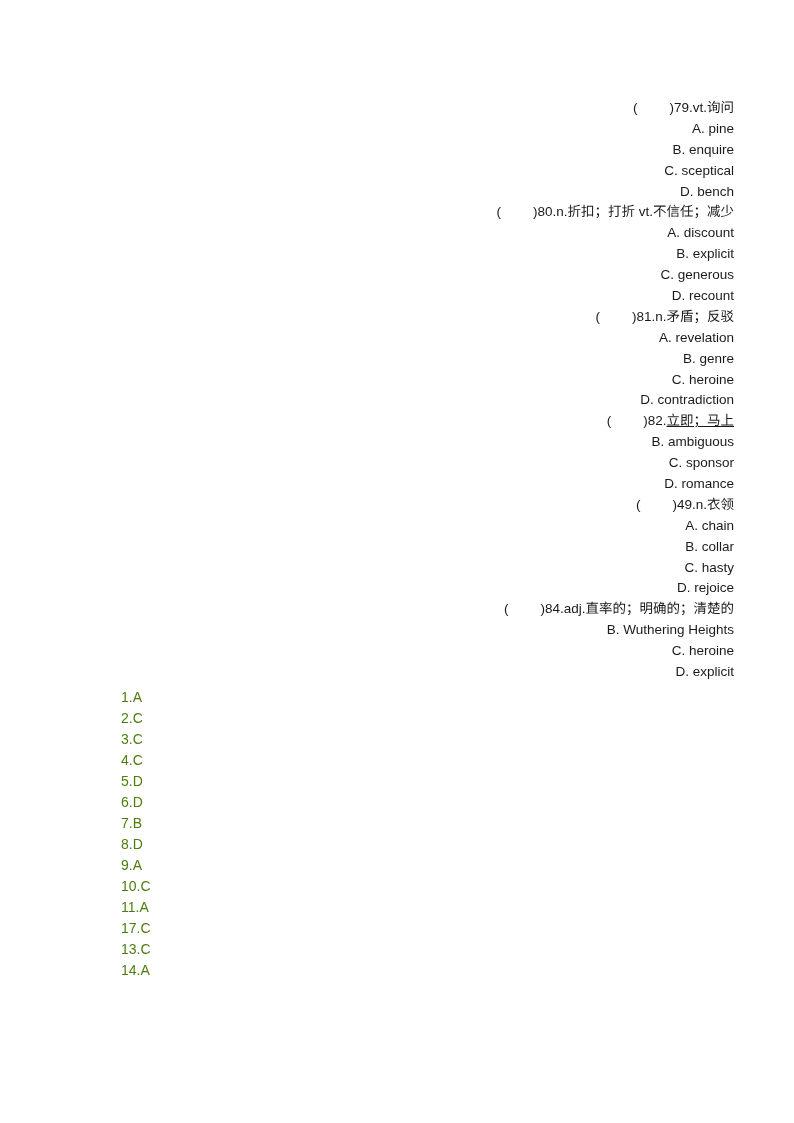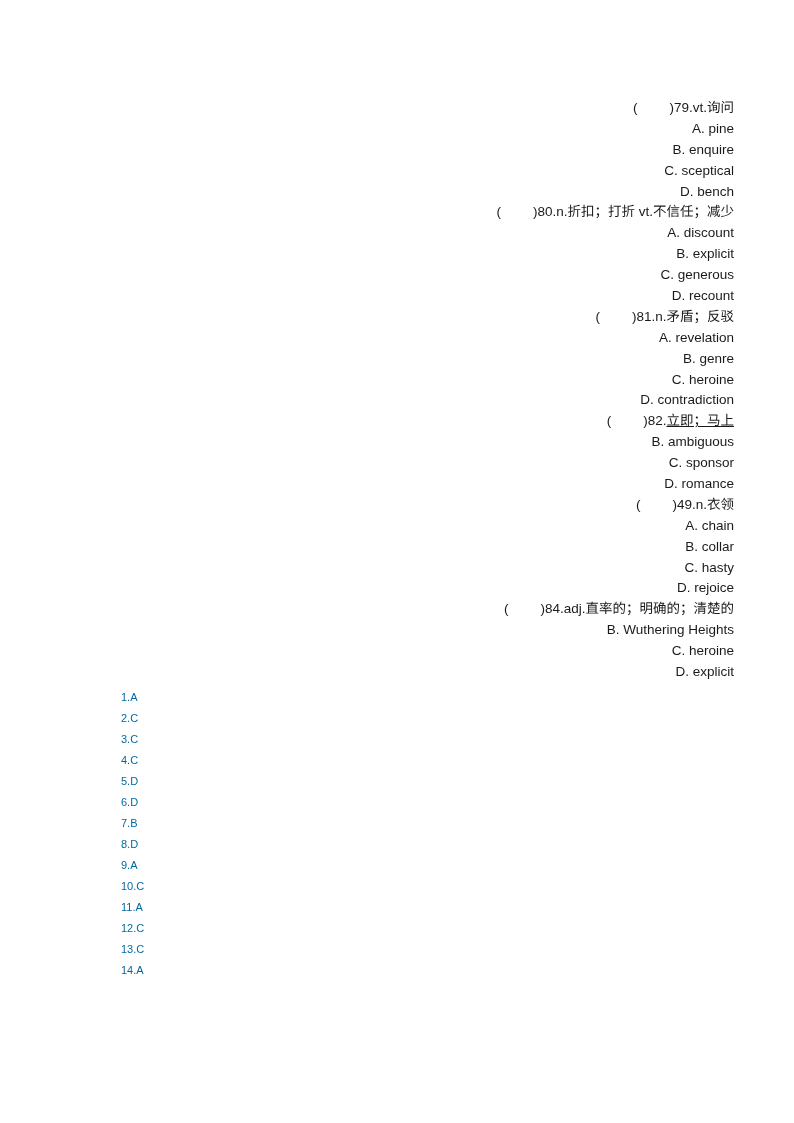--- a/index.html
+++ b/index.html
@@ -74,25 +74,25 @@
     margin-left: 49px;
     color: #1a1a1a;
   }
 
   .answer-key {
     margin: 0;
     padding: 0;
   }
 
   .answer-line {
-    font-size: 11px;
+    font-size: 14px;
     line-height: 21px;
     height: 21px;
     white-space: nowrap;
-    color: #0369a1;
+    color: #4d7c0f;
   }
 
   .key-spacer {
     height: 4px;
   }
 </style>
 </head>
 <body>
 
 <div class="page">
@@ -147,18 +147,18 @@
       <div class="answer-line">2.C</div>
       <div class="answer-line">3.C</div>
       <div class="answer-line">4.C</div>
       <div class="answer-line">5.D</div>
       <div class="answer-line">6.D</div>
       <div class="answer-line">7.B</div>
       <div class="answer-line">8.D</div>
       <div class="answer-line">9.A</div>
       <div class="answer-line">10.C</div>
       <div class="answer-line">11.A</div>
-      <div class="answer-line">12.C</div>
+      <div class="answer-line">17.C</div>
       <div class="answer-line">13.C</div>
       <div class="answer-line">14.A</div>
     </div>
 
 </div>
 
 </body></html>

